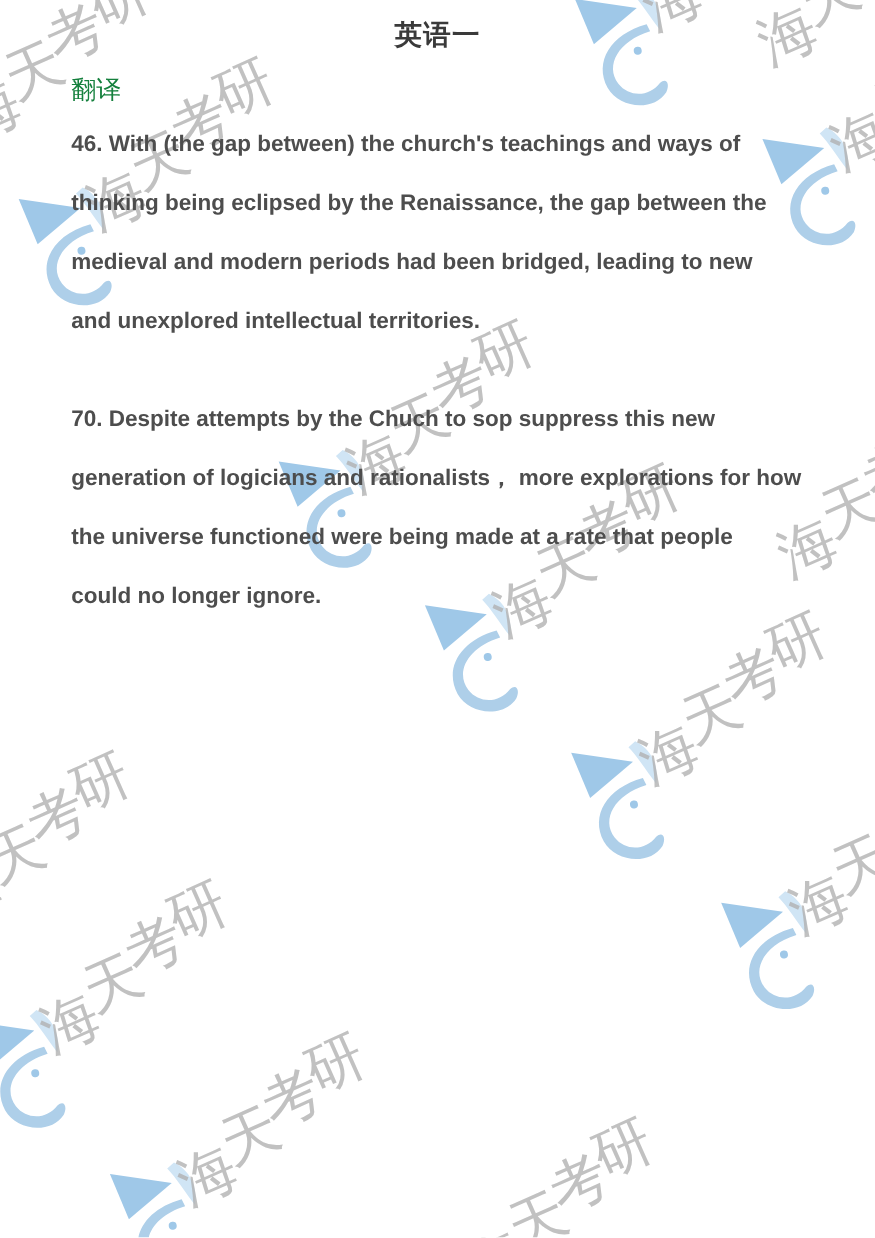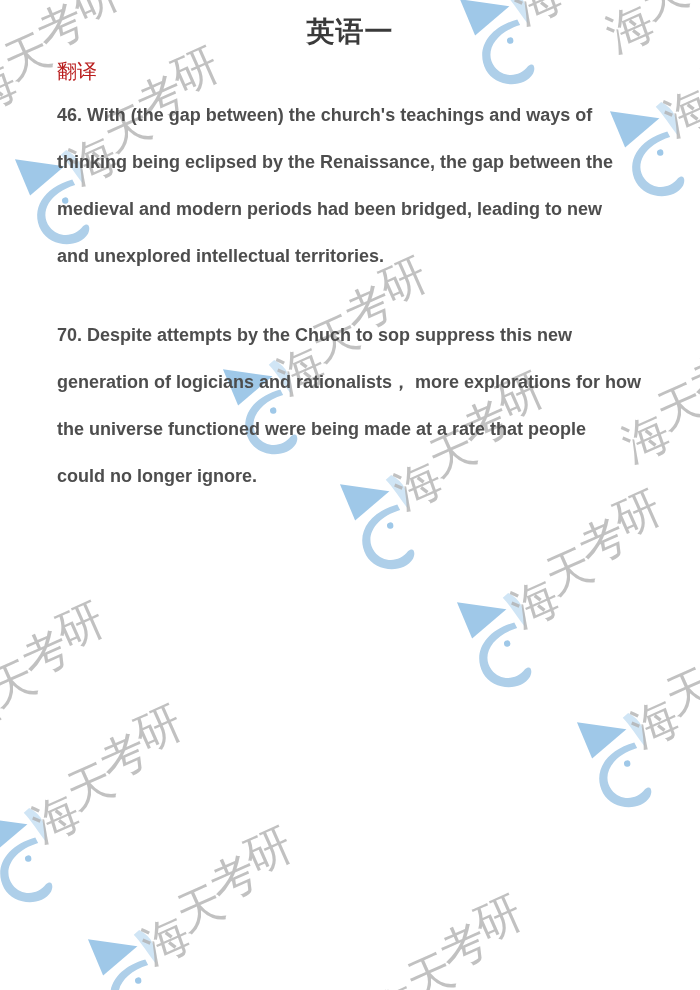--- a/index.html
+++ b/index.html
@@ -23,26 +23,26 @@
     font-size:46px;line-height:1;
     color:rgba(176,176,176,0.78);
     transform:translate(-50%,-50%) rotate(-24deg);
     white-space:nowrap;
   }
   
   .text-layer{position:absolute;left:0;top:0;width:700px;height:990px;z-index:1;}
   .doc-title{
     position:absolute;top:13px;left:0;width:700px;
     text-align:center;
-    font-size:28px;font-weight:bold;color:#3a3a3a;
+    font-size:22px;font-weight:bold;color:#3a3a3a;
     letter-spacing:1px;
   }
   .section-label{
     position:absolute;top:58px;left:57px;
-    font-size:20px;color:#b91c1c;
+    font-size:20px;color:#15803d;
   }
   .content{
     position:absolute;top:92px;left:57px;width:590px;font-weight:bold;
   }
   .content p{
     margin:0 0 32px 0;
     font-size:18px;line-height:47px;color:#4d4d4d;
     white-space:pre-line;
   }
 </style>

